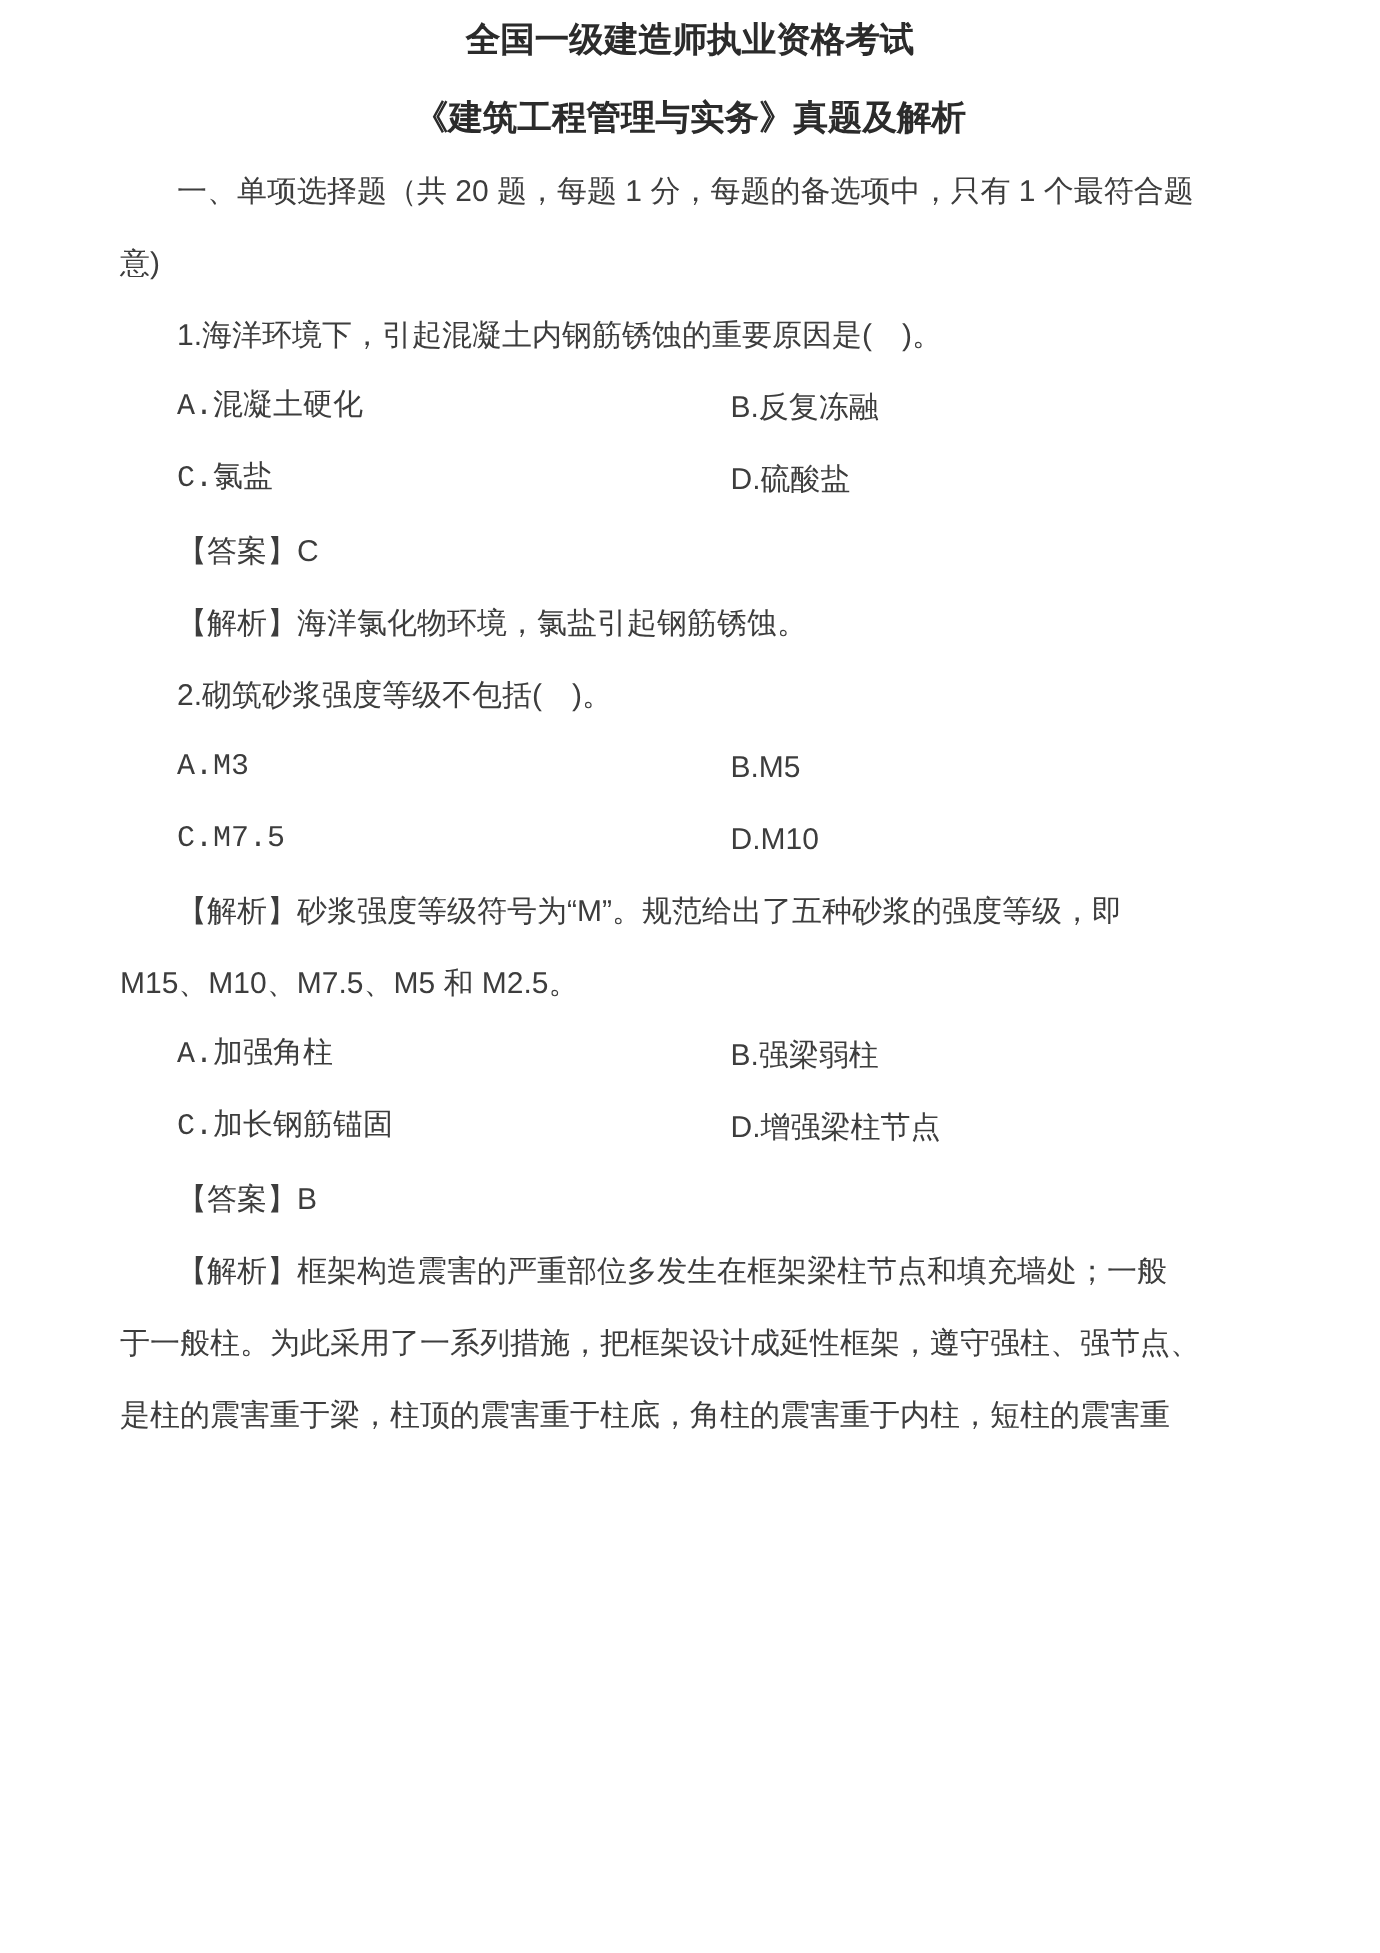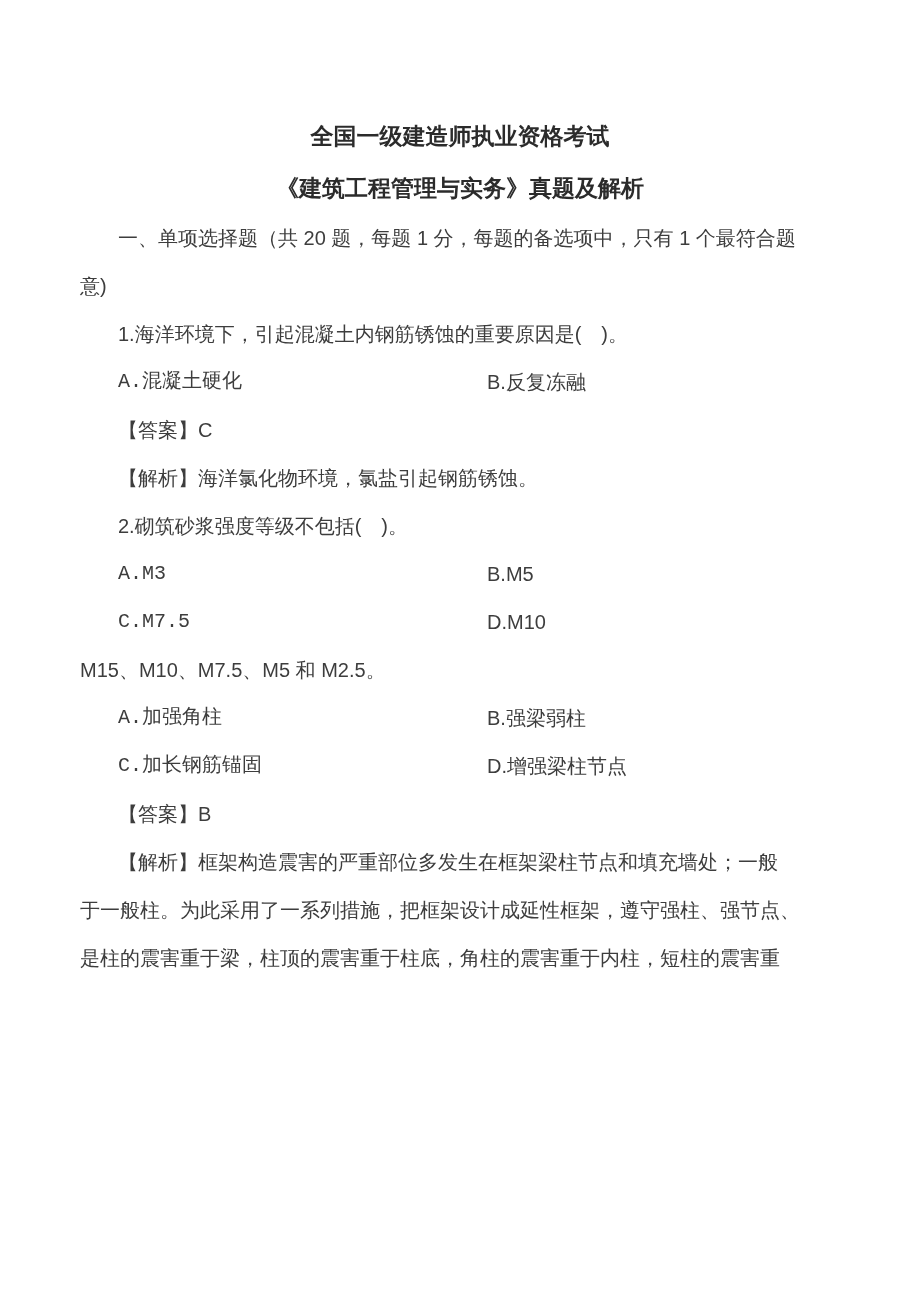--- a/index.html
+++ b/index.html
@@ -3,21 +3,20 @@
 <meta charset="utf-8">
 <style>
   html, body { margin: 0; padding: 0; }
   body { background: #ffffff; }
   .page {
     position: relative;
     width: 920px;
     height: 1302px;
     background: #ffffff;
     box-sizing: border-box;
-    padding-top: 110px;
     font-family: "Liberation Sans", "DejaVu Sans", sans-serif;
     color: #3d3d3d;
     overflow: hidden;
   }
   .title {
     width: 920px;
     text-align: center;
     font-size: 23px;
     line-height: 52px;
     font-weight: bold;
@@ -52,30 +51,34 @@
   <div class="title">全国一级建造师执业资格考试</div>
   <div class="title">《建筑工程管理与实务》真题及解析</div>
 
   <div class="line indent">一、单项选择题（共 20 题，每题 1 分，每题的备选项中，只有 1 个最符合题</div>
   <div class="line">意)</div>
 
   <div class="line indent">1.海洋环境下，引起混凝土内钢筋锈蚀的重要原因是(　)。</div>
   <div class="line indent optrow">
     <span class="opt-left">A.混凝土硬化</span><span class="opt-right">B.反复冻融</span>
   </div>
+  <div class="line indent optrow">
+    <span class="opt-left">C.氯盐</span><span class="opt-right">D.硫酸盐</span>
+  </div>
   <div class="line indent">【答案】C</div>
   <div class="line indent">【解析】海洋氯化物环境，氯盐引起钢筋锈蚀。</div>
 
   <div class="line indent">2.砌筑砂浆强度等级不包括(　)。</div>
   <div class="line indent optrow">
     <span class="opt-left">A.M3</span><span class="opt-right">B.M5</span>
   </div>
   <div class="line indent optrow">
     <span class="opt-left">C.M7.5</span><span class="opt-right">D.M10</span>
   </div>
+  <div class="line indent">【解析】砂浆强度等级符号为“M”。规范给出了五种砂浆的强度等级，即</div>
   <div class="line">M15、M10、M7.5、M5 和 M2.5。</div>
 
   <div class="line indent optrow">
     <span class="opt-left">A.加强角柱</span><span class="opt-right">B.强梁弱柱</span>
   </div>
   <div class="line indent optrow">
     <span class="opt-left">C.加长钢筋锚固</span><span class="opt-right">D.增强梁柱节点</span>
   </div>
   <div class="line indent">【答案】B</div>
   <div class="line indent">【解析】框架构造震害的严重部位多发生在框架梁柱节点和填充墙处；一般</div>

